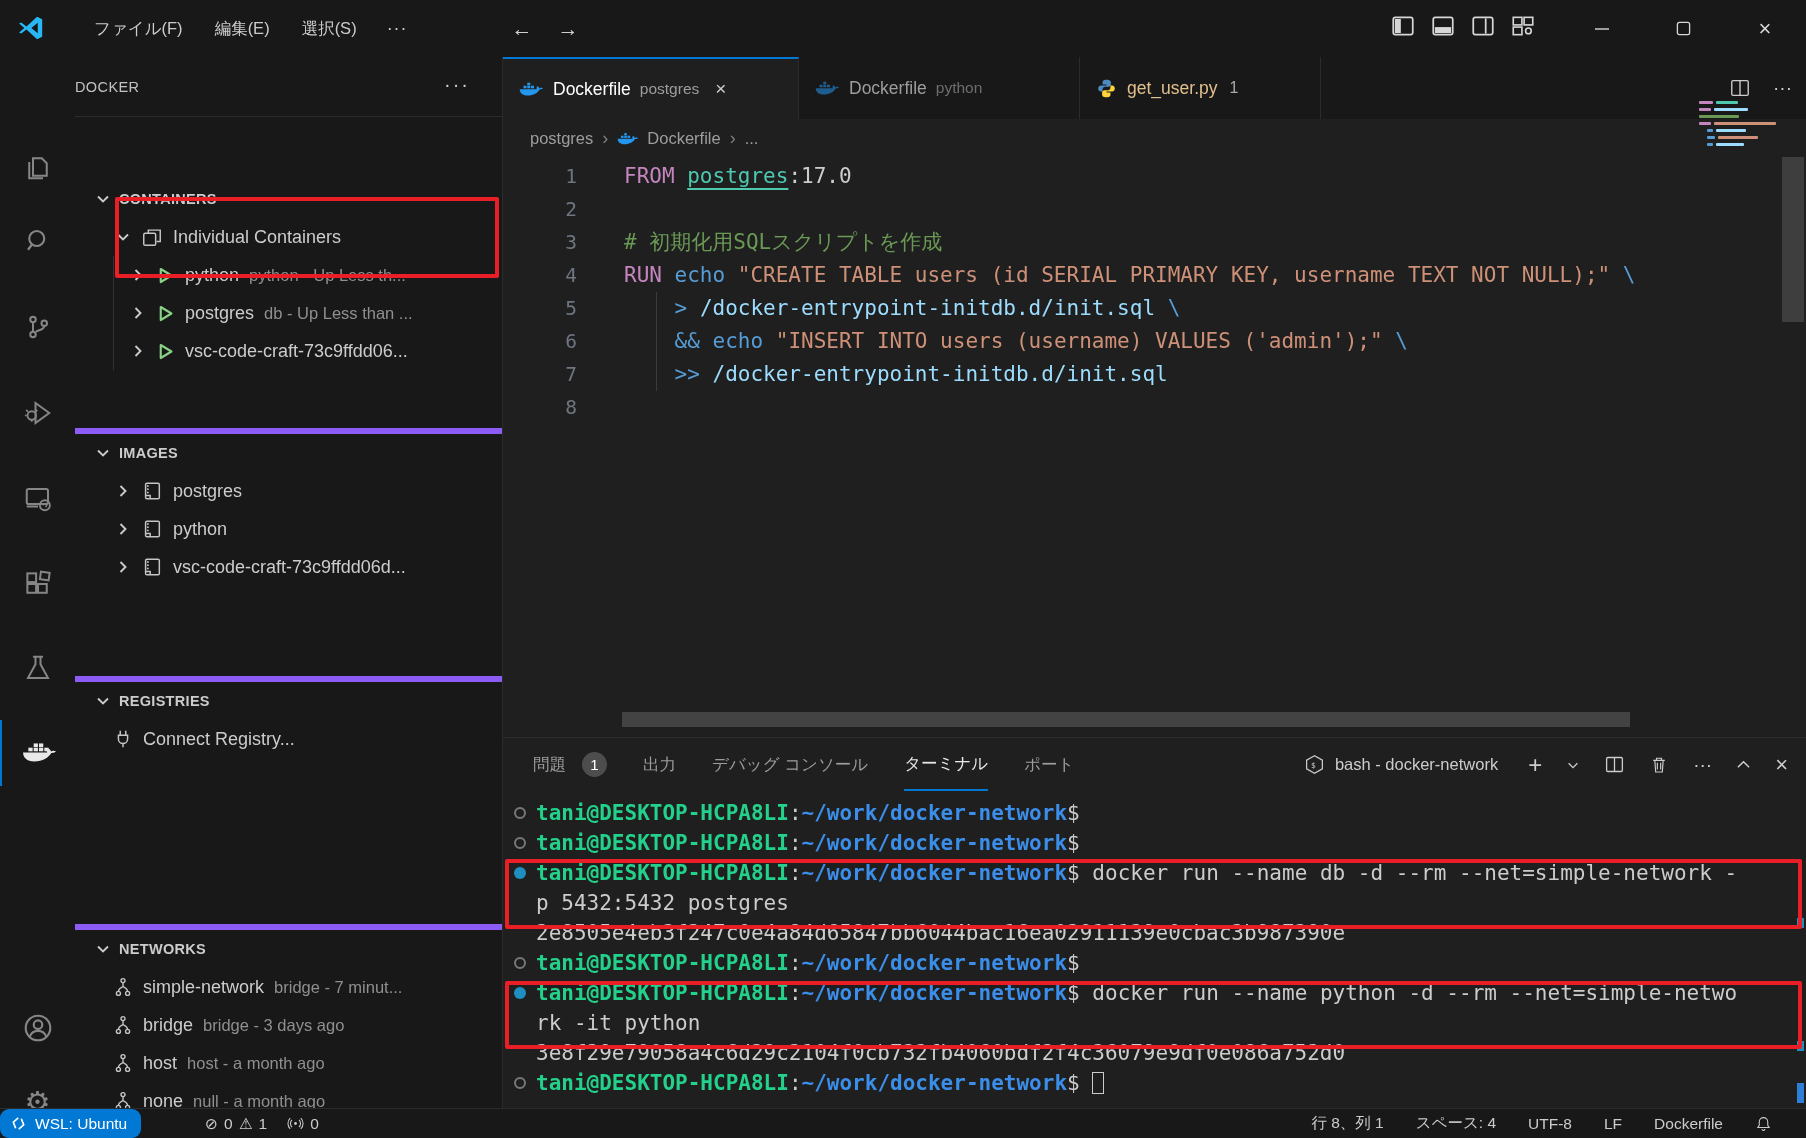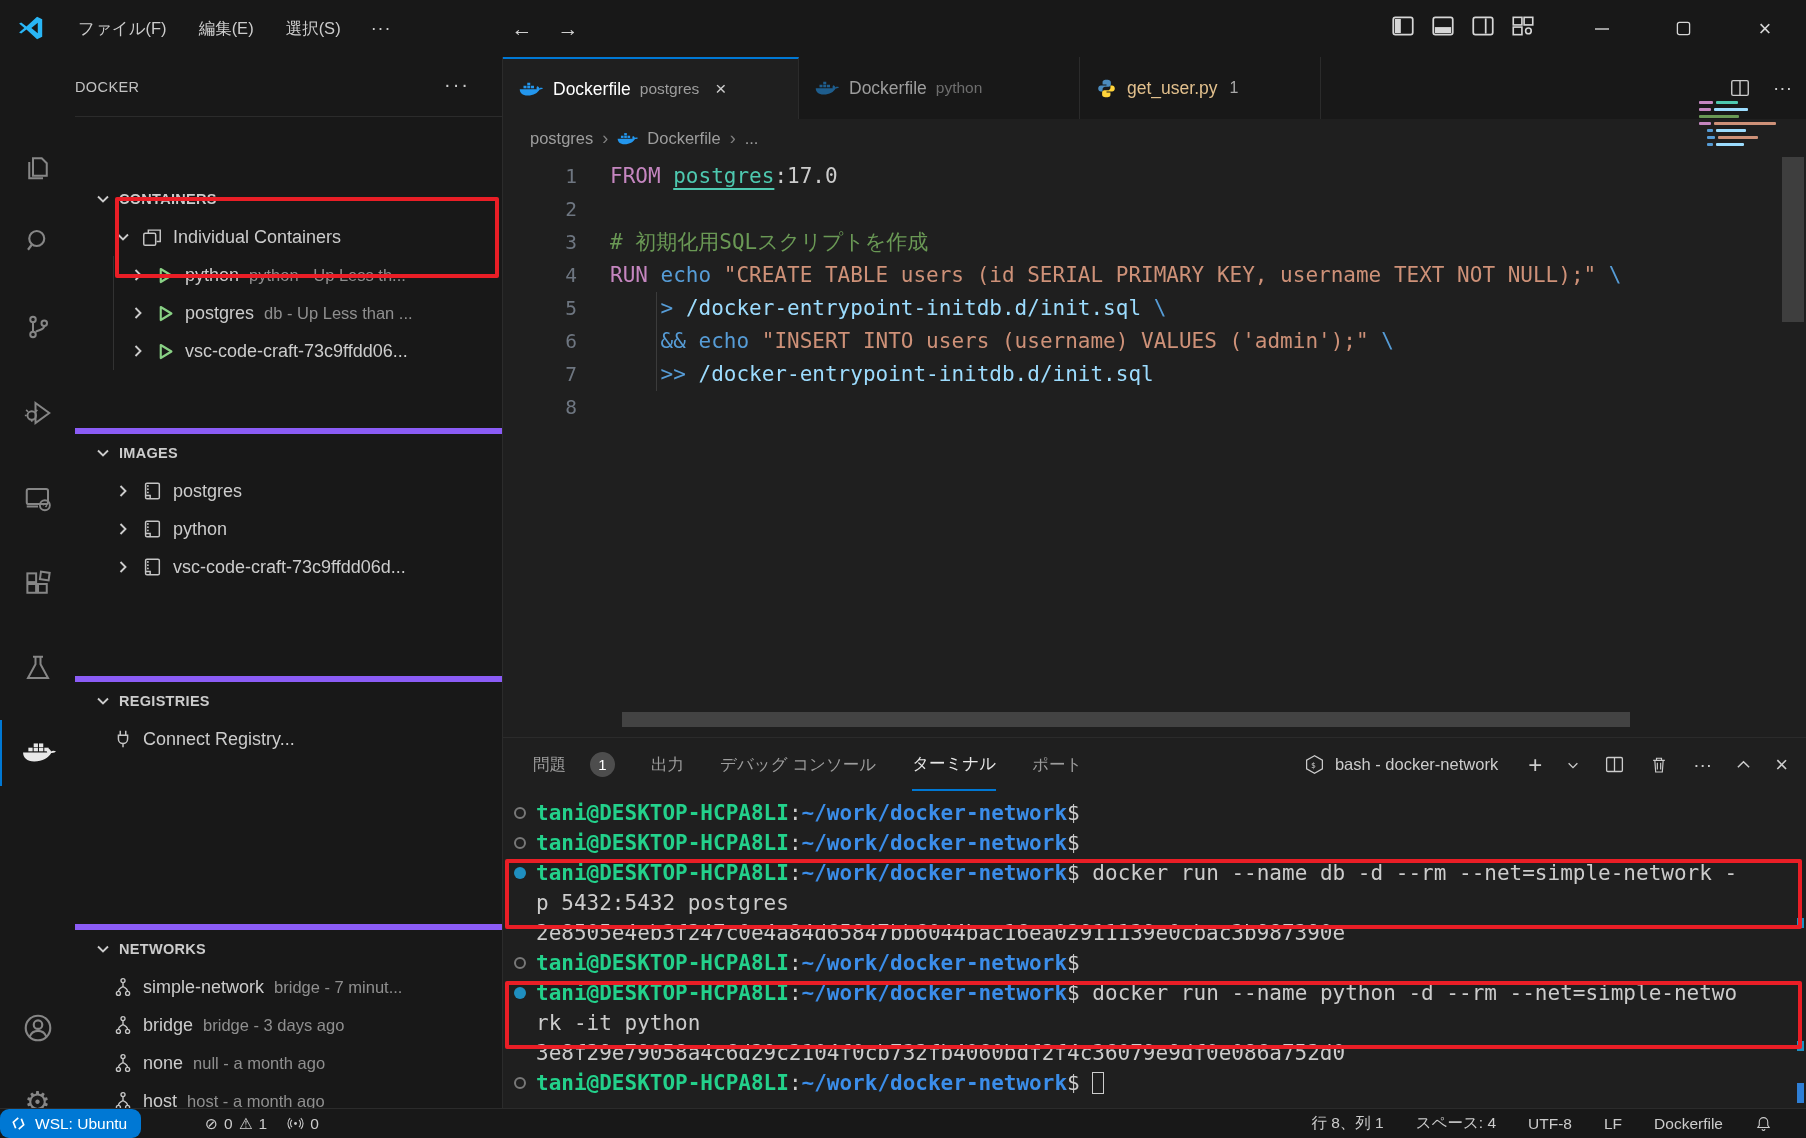--- a/index.html
+++ b/index.html
@@ -7,21 +7,21 @@
   .app {
     position:relative; width:1806px; height:1138px; overflow:hidden;
     background:#1f1f1f; color:#ccc;
     font-family:"Liberation Sans","DejaVu Sans",sans-serif; font-size:16px;
   }
   svg { display:block; }
 
   
   .titlebar { position:absolute; left:0; top:0; width:1806px; height:57px; background:#181818; }
   .logo { position:absolute; left:17px; top:14px; }
-  .menus { position:absolute; left:62px; top:0; height:57px; display:flex; align-items:center;justify-content:space-between; }
+  .menus { position:absolute; left:78px; top:0; height:57px; display:flex; align-items:center;justify-content:space-between; }
   .menu-item { padding:6px 16px; border-radius:6px; color:#cccccc; font-size:16.5px; }
   .menu-more { padding:6px 14px; color:#cccccc; font-size:18px; letter-spacing:1px; }
   .nav-arrow { position:absolute; top:14px; font-size:21px; color:#cfcfcf; width:34px; height:30px; text-align:center; line-height:30px; }
   .cmd-center { position:absolute; left:611px; top:11px; width:682px; height:35px;
     background:#2a2a2a; border:1px solid #474747; border-radius:7px;
     display:flex; align-items:center; justify-content:center; gap:8px; color:#c4c4c4; font-size:15.5px; }
   .win-icons { position:absolute; top:13px; display:flex; gap:14px; }
   .win-ctl { position:absolute; top:0; width:46px; height:57px; display:flex; align-items:center; justify-content:center; color:#d6d6d6; }
 
   
@@ -59,35 +59,35 @@
   .tab.active .tab-detail { color:#9d9d9d; }
   .tab-close { margin-left:16px; color:#cccccc; font-size:19px; }
   .tab-dirty-badge { margin-left:12px; color:#a8a8a8; font-size:16px; }
   .tab-label.modified { color:#e2c08d; }
   .tabstrip-actions { position:absolute; right:14px; top:0; height:62px; display:flex; align-items:center; gap:22px; color:#cccccc; }
   .breadcrumb { position:absolute; left:27px; top:62px; height:39px; display:flex; align-items:center; gap:9px; color:#9d9d9d; font-size:16.5px; }
   .bc-sep { color:#818181; font-size:18px; }
   .code-area { position:absolute; left:0; top:103px; width:1190px; height:540px; overflow:hidden; }
   .code-line { height:33px; display:flex; font-family:"DejaVu Sans Mono","Liberation Mono",monospace; font-size:21px; line-height:33px; white-space:pre; }
   .ln { width:74px; text-align:right; color:#6e7681; flex:0 0 auto; font-size:19.5px; }
-  .ct { margin-left:33px; }
+  .ct { margin-left:47px; }
   .tk-kw{color:#C586C0} .tk-link{color:#4EC9B0; text-decoration:underline; text-underline-offset:5px;}
   .tk-plain{color:#cccccc} .tk-var{color:#9CDCFE} .tk-com{color:#6A9955} .tk-op{color:#569CD6}
   .tk-str{color:#CE9178} .tk-path{color:#9CDCFE}
   .indent-guide { position:absolute; left:153px; top:132px; width:1px; height:99px; background:#3b3b3b; }
   .minimap { position:absolute; left:1192px; top:40px; width:86px; height:85px; }
   .mm-line { height:3px; margin:4px 0 4px 4px; display:flex; gap:3px; }
   .mm-seg { height:3px; border-radius:1px; }
   .vscroll { position:absolute; left:1279px; top:100px; width:22px; height:165px; background:rgba(121,121,121,.35); }
   .hscroll { position:absolute; left:119px; top:655px; width:1008px; height:15px; background:#434343; }
 
   
   .panel { position:absolute; left:503px; top:737px; width:1303px; height:371px; background:#1f1f1f; border-top:1px solid #2b2b2b; }
   .panel-tabs { position:absolute; left:30px; top:0; height:53px; display:flex; align-items:center; gap:36px; }
-  .ptab { display:flex; align-items:center; gap:24px; font-size:16.5px; color:#9d9d9d; height:53px;justify-content:center; }
+  .ptab { display:flex; align-items:center; gap:16px; font-size:16.5px; color:#9d9d9d; height:53px;justify-content:center; }
   .ptab.active { color:#e7e7e7; border-bottom:2px solid #0078d4; }
   .pbadge { background:#4d4d4d; color:#ffffff; border-radius:50%; width:25px; height:25px; font-size:15px; display:flex; align-items:center; justify-content:center; }
   .panel-actions { position:absolute; right:18px; top:0; height:53px; display:flex; align-items:center; gap:24px; color:#cccccc; }
   .pa-title { display:flex; align-items:center; gap:10px; font-size:16.5px; color:#cccccc; margin-right:6px; }
   .term { position:absolute; left:0; top:60px; width:1290px; height:310px; }
   .term-row { position:relative; height:30px; padding-left:33px; font-family:"DejaVu Sans Mono","Liberation Mono",monospace; font-size:21px; line-height:30px; white-space:pre; }
   .dot { position:absolute; left:11px; top:9px; width:12px; height:12px; border-radius:50%; }
   .dot-o { border:2px solid #787878; }
   .dot-f { background:#1f8fc0; }
   .t-g { color:#23d18b; font-weight:bold; }
@@ -389,32 +389,32 @@
             <span class="item-name">bridge</span>
             <span class="item-desc">bridge - 3 days ago</span>
           </div>
           <div class="sb-row" style="padding-left:30px;">
             <svg class="row-icon" width="20" height="22" viewBox="0 0 20 24">
               <circle cx="10" cy="5" r="2.2" fill="none" stroke="#c5c5c5" stroke-width="1.5"></circle>
               <circle cx="5" cy="19" r="2.2" fill="none" stroke="#c5c5c5" stroke-width="1.5"></circle>
               <circle cx="15" cy="19" r="2.2" fill="none" stroke="#c5c5c5" stroke-width="1.5"></circle>
               <path d="M10 7.2v4.3 M10 11.5c-3 1.5-5 3-5 5.3 M10 11.5c3 1.5 5 3 5 5.3" fill="none" stroke="#c5c5c5" stroke-width="1.5"></path>
             </svg>
-            <span class="item-name">none</span>
-            <span class="item-desc">null - a month ago</span>
+            <span class="item-name">host</span>
+            <span class="item-desc">host - a month ago</span>
           </div>
           <div class="sb-row" style="padding-left:30px;">
             <svg class="row-icon" width="20" height="22" viewBox="0 0 20 24">
               <circle cx="10" cy="5" r="2.2" fill="none" stroke="#c5c5c5" stroke-width="1.5"></circle>
               <circle cx="5" cy="19" r="2.2" fill="none" stroke="#c5c5c5" stroke-width="1.5"></circle>
               <circle cx="15" cy="19" r="2.2" fill="none" stroke="#c5c5c5" stroke-width="1.5"></circle>
               <path d="M10 7.2v4.3 M10 11.5c-3 1.5-5 3-5 5.3 M10 11.5c3 1.5 5 3 5 5.3" fill="none" stroke="#c5c5c5" stroke-width="1.5"></path>
             </svg>
-            <span class="item-name">host</span>
-            <span class="item-desc">host - a month ago</span>
+            <span class="item-name">none</span>
+            <span class="item-desc">null - a month ago</span>
           </div>
         </div>
     </div>
   </div>
 
   <div class="editor">
     <div class="tabstrip">
       <div class="tab active" style="width:296px;">
         <svg width="24" height="19" viewBox="0 0 32 24">
             <g fill="#2396ED">

